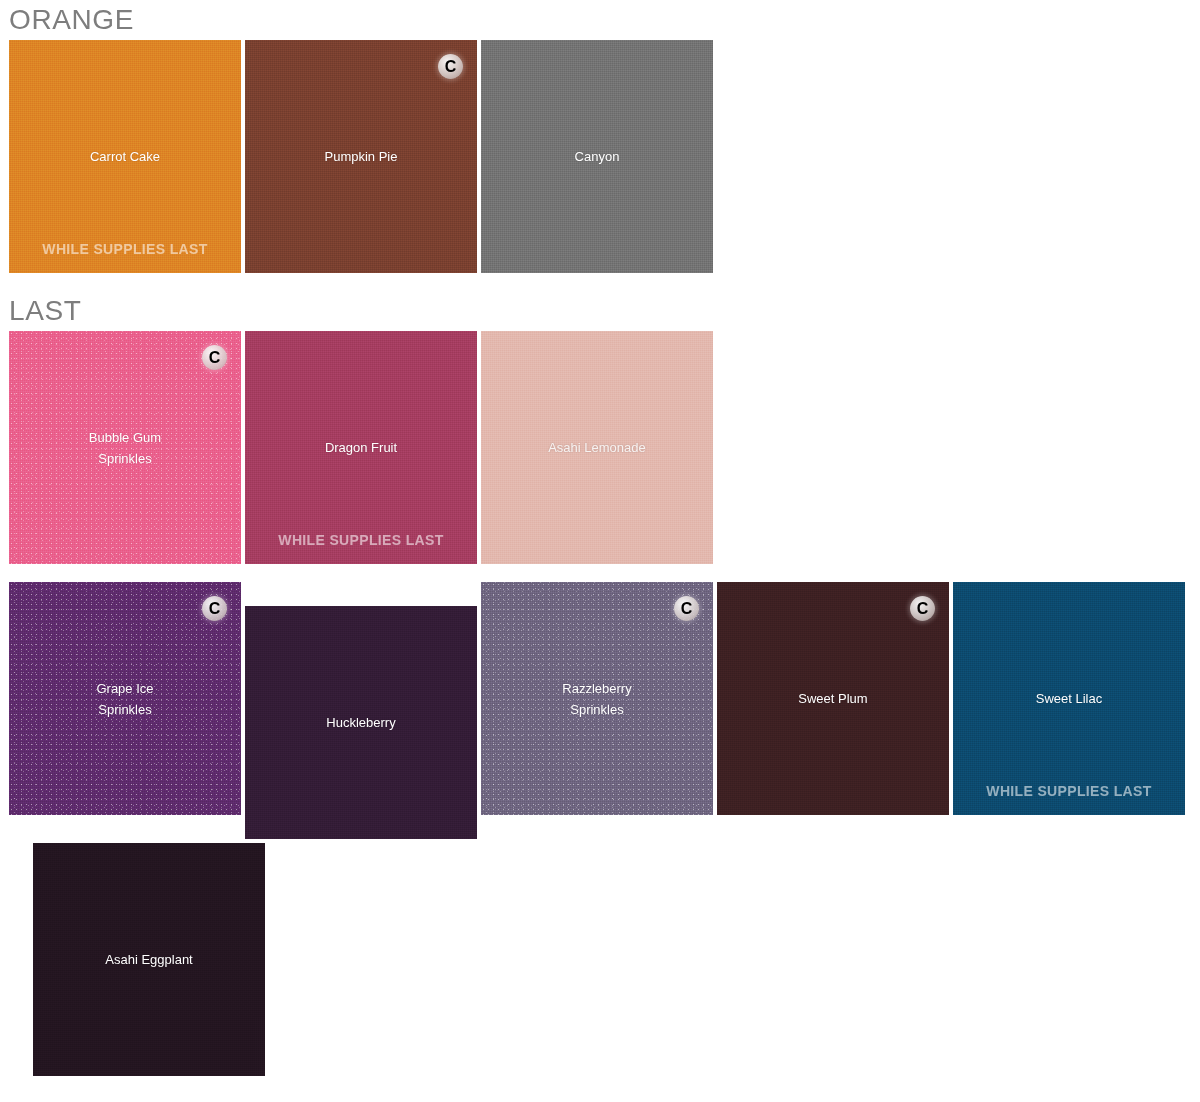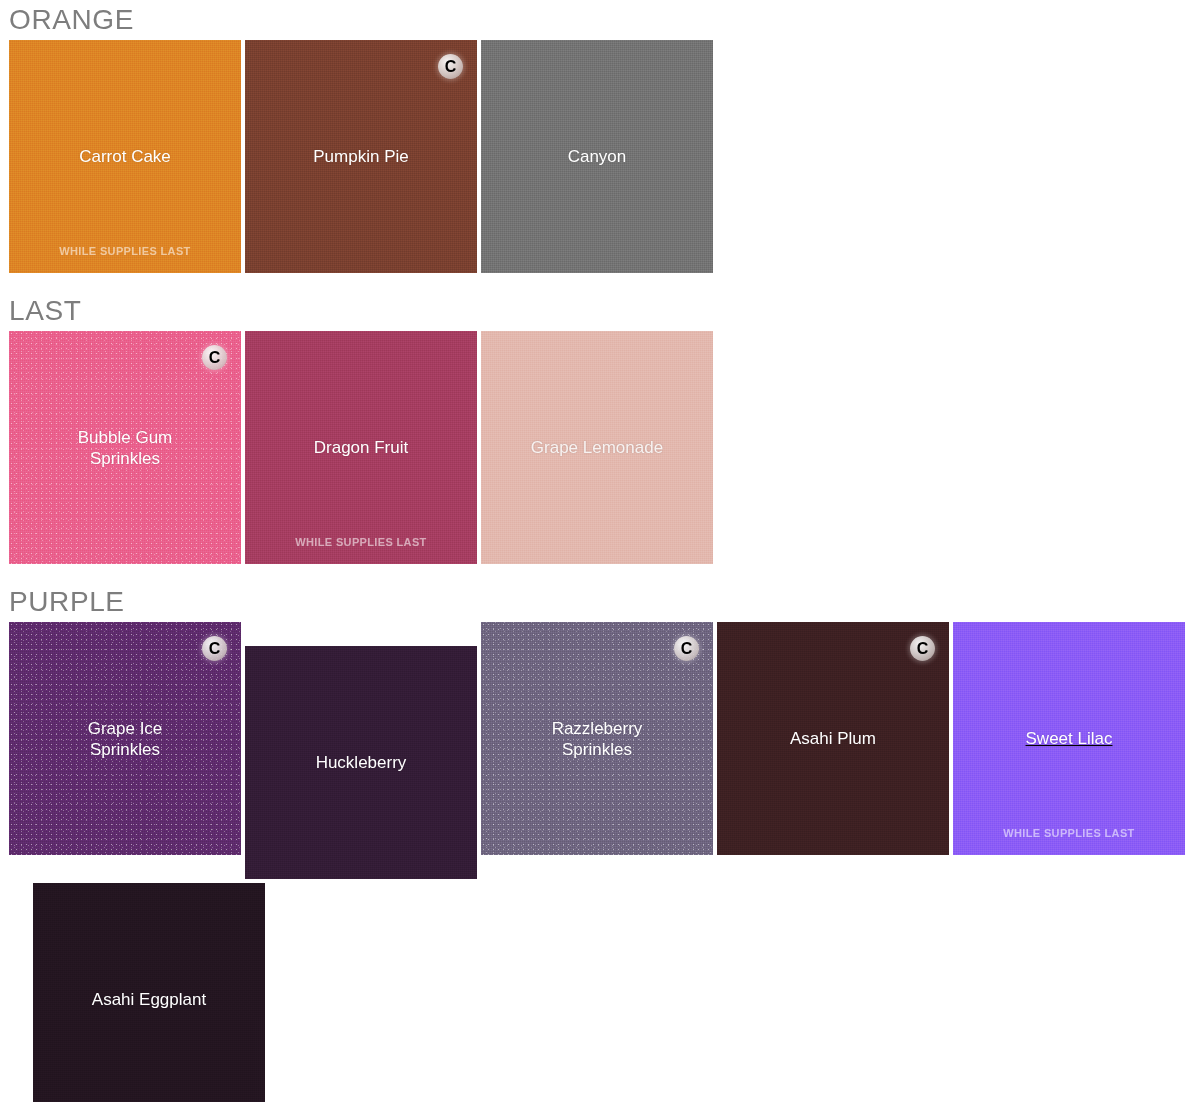--- a/index.html
+++ b/index.html
@@ -77,39 +77,39 @@
       radial-gradient(rgba(0,0,0,0.30) 0.6px, transparent 0.7px),
       radial-gradient(rgba(255,255,255,0.30) 0.5px, transparent 0.6px);
     background-size: 5px 5px, 7px 7px, 6px 6px, 9px 9px;
     background-position: 0 0, 2px 3px, 4px 1px, 1px 5px;
     opacity: 0.9;
   }
   .swatch-name {
     position: relative;
     z-index: 4;
     color: #ffffff;
-    font-size: 17px;
+    font-size: 13px;
     line-height: 21px;
     text-align: center;
     font-weight: 400;
     white-space: pre-line;
     text-shadow: 0 0 2px rgba(0,0,0,0.18);
     font-family: "Liberation Sans", sans-serif;
   }
   .swatch-name.dim {
     color: rgba(255,255,255,0.86);
   }
   .supplies-note {
     position: absolute;
     left: 0;
     right: 0;
     bottom: 16px;
     z-index: 4;
     text-align: center;
-    font-size: 11px;
+    font-size: 14px;
     font-weight: 700;
     letter-spacing: 0.35px;
     color: rgba(255,255,255,0.56);
     font-family: "Liberation Sans", sans-serif;
   }
   .badge-c {
     position: absolute;
     top: 14px;
     right: 14px;
     z-index: 6;
@@ -165,27 +165,26 @@
               <span>C</span>
             </div>
             <div class="swatch-name">Bubble Gum
 Sprinkles</div>
           </div>
           <div class="swatch" style="background: rgb(165, 61, 96);">
             <div class="swatch-name">Dragon Fruit</div>
             <div class="supplies-note">WHILE SUPPLIES LAST</div>
           </div>
           <div class="swatch" style="background: rgb(227, 184, 174);">
-            <div class="swatch-name dim">Grape Lemonade</div>
+            <div class="swatch-name dim">Asahi Lemonade</div>
           </div>
         </div>
       </div>
       <div class="spacer-18"></div>
       <div class="section">
-        <div class="section-title">PURPLE</div>
         <div class="swatch-row">
           <div class="swatch sprinkles" style="background: rgb(93, 42, 107);">
             <div class="badge-c">
               <span>C</span>
             </div>
             <div class="swatch-name">Grape Ice
 Sprinkles</div>
           </div>
           <div class="swatch" style="background: rgb(51, 28, 54); margin-top: 24px;">
             <div class="swatch-name">Huckleberry</div>
@@ -194,23 +193,23 @@
             <div class="badge-c">
               <span>C</span>
             </div>
             <div class="swatch-name">Razzleberry
 Sprinkles</div>
           </div>
           <div class="swatch" style="background: rgb(61, 32, 34);">
             <div class="badge-c">
               <span>C</span>
             </div>
-            <div class="swatch-name">Asahi Plum</div>
-          </div>
-          <div class="swatch" style="background: #8b5cf6; text-decoration: underline;">
+            <div class="swatch-name">Sweet Plum</div>
+          </div>
+          <div class="swatch" style="background: #0c4a6e;">
             <div class="swatch-name">Sweet Lilac</div>
             <div class="supplies-note">WHILE SUPPLIES LAST</div>
           </div>
         </div>
         <div class="spacer-4"></div>
         <div class="swatch-row">
           <div class="swatch" style="background: rgb(35, 21, 32); margin-left: 24px;">
             <div class="swatch-name">Asahi Eggplant</div>
           </div>
         </div>

